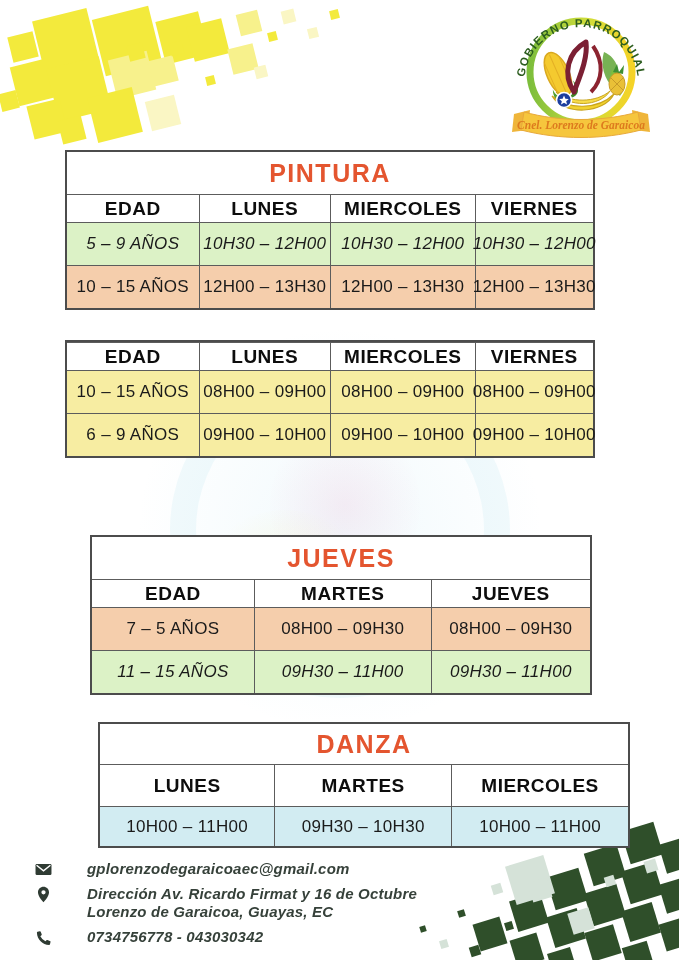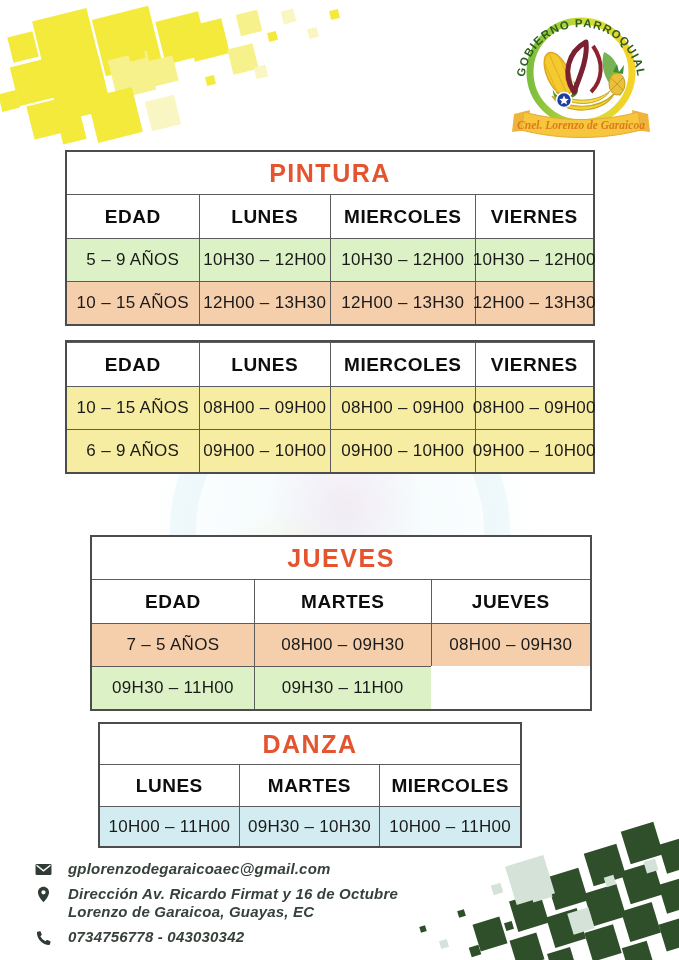--- a/index.html
+++ b/index.html
@@ -37,43 +37,43 @@
     display:flex; align-items:center; justify-content:center;
     border-top:1px solid #5c5c5c; border-left:1px solid #5c5c5c;
     font-size:17px; color:#1a1a1a; letter-spacing:.3px; white-space:nowrap;
   }
   .sched .cell:first-child { border-left:none; }
   .sched .title-row {
     display:flex; align-items:center; justify-content:center;
     height:42px; font-size:25px; font-weight:bold; letter-spacing:1.5px;
     color:#E4552F;
   }
-  .sched .head .cell { height:44px; font-size:19px; font-weight:bold; color:#0d0d0d; letter-spacing:.5px; }
+  .sched .head .cell { height:28px; font-size:19px; font-weight:bold; color:#0d0d0d; letter-spacing:.5px; }
   .sched .data .cell { height:43px; }
   .t-danza .head .cell { height:42px; }
   .t-danza .data .cell { height:40px; }
   .t-danza .title-row { height:40px; }
 
-  .tone-green  { background:#DCF2C6; }
+  .tone-green  { background:#DCF2C6;font-style:italic; }
   .tone-peach  { background:#F5CEAC; }
   .tone-yellow { background:#F7EDA2; }
   .tone-blue   { background:#D2ECF2; }
 
   .t-pintura  { left:65px;  top:150px; width:530px; --cols:25% 25% 27.5% 22.5%; }
   .t-modelaje { left:65px;  top:340px; width:530px; --cols:25% 25% 27.5% 22.5%; }
   .t-ingles   { left:90px;  top:535px; width:502px; --cols:32.5% 35.5% 32%; }
-  .t-danza    { left:98px;  top:722px; width:424px; --cols:33% 33.5% 33.5%; }
+  .t-danza    { left:98px;  top:722px; width:532px; --cols:33% 33.5% 33.5%; }
 
   
   .contact { position:absolute; left:35px; top:860px; width:430px;
              color:#36413A; font-style:italic; font-weight:bold; font-size:15px; }
   .c-row { display:flex; align-items:flex-start; margin-bottom:7px; }
   .c-ico { width:17px; height:17px; flex:0 0 17px; margin-right:16px; margin-top:1px; }
   .c-ico svg { display:block; width:17px; height:17px; fill:#2F3B33; }
-  .c-text { line-height:1.2; letter-spacing:.2px; }
+  .c-text { line-height:1.2; letter-spacing:.2px;margin-left:19px; }
 </style>
 </head>
 <body>
 
 <div class="stage">
 
   <div class="wm wm1"></div>
   <div class="wm wm2"></div>
   <div class="wm wm3"></div>
   <div class="wm wm4"></div>
@@ -239,20 +239,21 @@
       <div class="cell">EDAD</div>
       <div class="cell">MARTES</div>
       <div class="cell">JUEVES</div>
     </div>
     <div class="trow data">
       <div class="cell tone-peach">7 – 5 AÑOS</div>
       <div class="cell tone-peach">08H00 – 09H30</div>
       <div class="cell tone-peach">08H00 – 09H30</div>
     </div>
     <div class="trow data">
+      <div class="cell tone-green">11 – 15 AÑOS</div>
       <div class="cell tone-green">09H30 – 11H00</div>
       <div class="cell tone-green">09H30 – 11H00</div>
     </div>
   </div>
 
   <div class="sched t-danza">
     <div class="title-row">DANZA</div>
     <div class="trow head">
       <div class="cell">LUNES</div>
       <div class="cell">MARTES</div>

